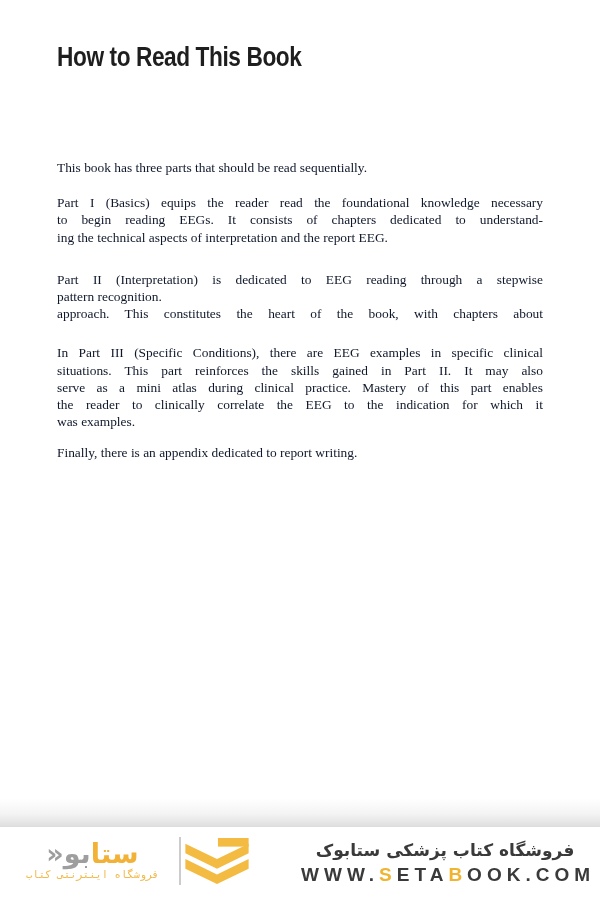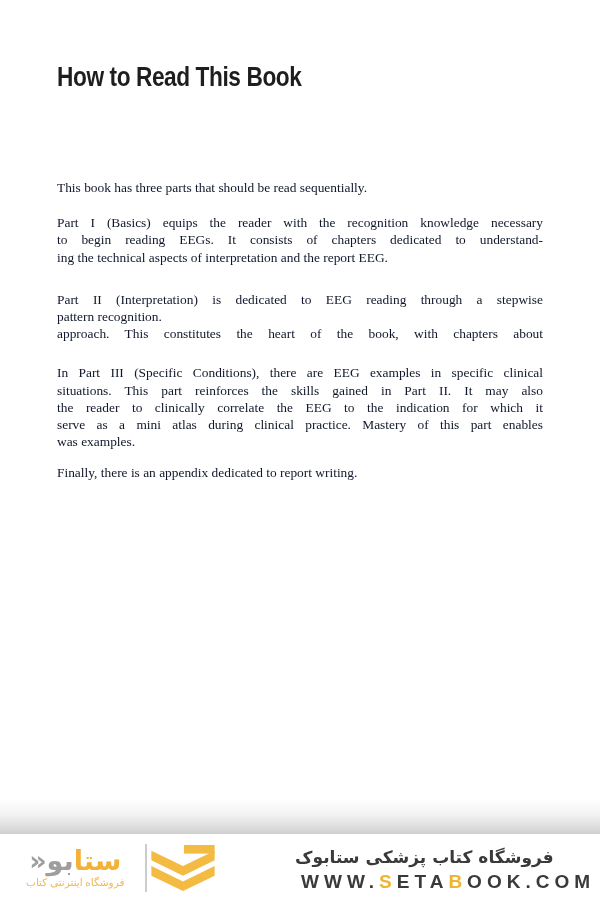--- a/index.html
+++ b/index.html
@@ -8,21 +8,21 @@
     background: #ffffff;
     position: relative;
     overflow: hidden;
     font-family: "Liberation Sans", sans-serif;
   }
 
   
   .page {
     position: absolute;
     top: 0; left: 0; right: 0; bottom: 110px;
-    padding: 64px 57px 0 57px;
+    padding: 44px 57px 0 57px;
     box-sizing: border-box;
   }
   .page-title {
     margin: 0;
     font-family: "Liberation Sans", sans-serif;
     font-weight: 700;
     font-size: 27px;
     line-height: 27px;
     color: #1e1e1e;
     letter-spacing: -0.5px;
@@ -53,21 +53,21 @@
     bottom: 68px;
     height: 41px;
     background: linear-gradient(to bottom,
       #ffffff 0%, #f4f4f4 38%, #e2e2e2 64%,
       #cdcdcd 90%, #c6c6c6 98%, #cbcbcb 100%);
   }
 
   
   .footer {
     position: absolute;
-    left: 0; right: 0; bottom: 5px;
+    left: 0; right: 0; bottom: 12px;
     height: 68px;
     background: #ffffff;
     display: flex;
     align-items: center;
     justify-content: space-between;
     padding: 0 5px 0 26px;
     box-sizing: border-box;
   }
   .footer-left { display: flex; align-items: center; }
   .logo-textblock { text-align: center; }
@@ -77,36 +77,36 @@
     font-weight: 700;
     font-size: 27px;
     line-height: 28px;
     white-space: nowrap;
   }
   .wm-primary { color: #f2b237; }
   .wm-secondary { color: #9e9e9e; }
   .wm-mark { color: #9e9e9e; font-weight: 700; }
   .logo-tagline {
     direction: rtl;
-    font-family: Liberation Serif, serif;
+    font-family: Liberation Mono, monospace;
     font-size: 10.5px;
     line-height: 13px;
     color: #f2b94b;
     white-space: nowrap;
     margin-top: 1px;
   }
   .logo-divider {
     width: 2px; height: 48px;
     background: #cccccc;
     margin: 0 4px 0 20px;
     align-self: center;
   }
   .chevron-svg { display: block; }
 
-  .footer-right { text-align: left; padding-top: 2px; }
+  .footer-right { text-align: center; padding-top: 2px; }
   .store-name {
     direction: rtl;
     font-family: "DejaVu Sans", "Liberation Sans", sans-serif;
     font-weight: 700;
     font-size: 17px;
     line-height: 22px;
     color: #3a3a3a;
     white-space: nowrap;
     margin-bottom: 4px;
   }
@@ -129,38 +129,38 @@
   <h1 class="page-title">How to Read This Book</h1>
 
   <div class="body-text">
 
     <p class="para p1">
       <span class="line">This book has three parts that should be read sequentially.</span>
     </p>
 
     <p class="para p2 hang">
       </p>
-      <div class="line jl">Part I (Basics) equips the reader with the recognition knowledge necessary</div>
+      <div class="line jl">Part I (Basics) equips the reader read the foundational knowledge necessary</div>
       <div class="line jl">to begin reading EEGs. It consists of chapters dedicated to understand-</div>
       <div class="line">ing the technical aspects of interpretation and the report EEG.</div>
     <p></p>
 
     <p class="para p3 hang">
       </p>
       <div class="line jl">Part II (Interpretation) is dedicated to EEG reading through a stepwise</div>
       <div class="line">pattern recognition.</div>
       <div class="line jl">approach. This constitutes the heart of the book, with chapters about</div>
     <p></p>
 
     <p class="para p4 hang">
       </p>
       <div class="line jl">In Part III (Specific Conditions), there are EEG examples in specific clinical</div>
       <div class="line jl">situations. This part reinforces the skills gained in Part II. It may also</div>
+      <div class="line jl">serve as a mini atlas during clinical practice. Mastery of this part enables</div>
       <div class="line jl">the reader to clinically correlate the EEG to the indication for which it</div>
-      <div class="line jl">serve as a mini atlas during clinical practice. Mastery of this part enables</div>
       <div class="line">was examples.</div>
     <p></p>
 
     <p class="para p5">
       <span class="line">Finally, there is an appendix dedicated to report writing.</span>
     </p>
 
   </div>
 </div>
 

